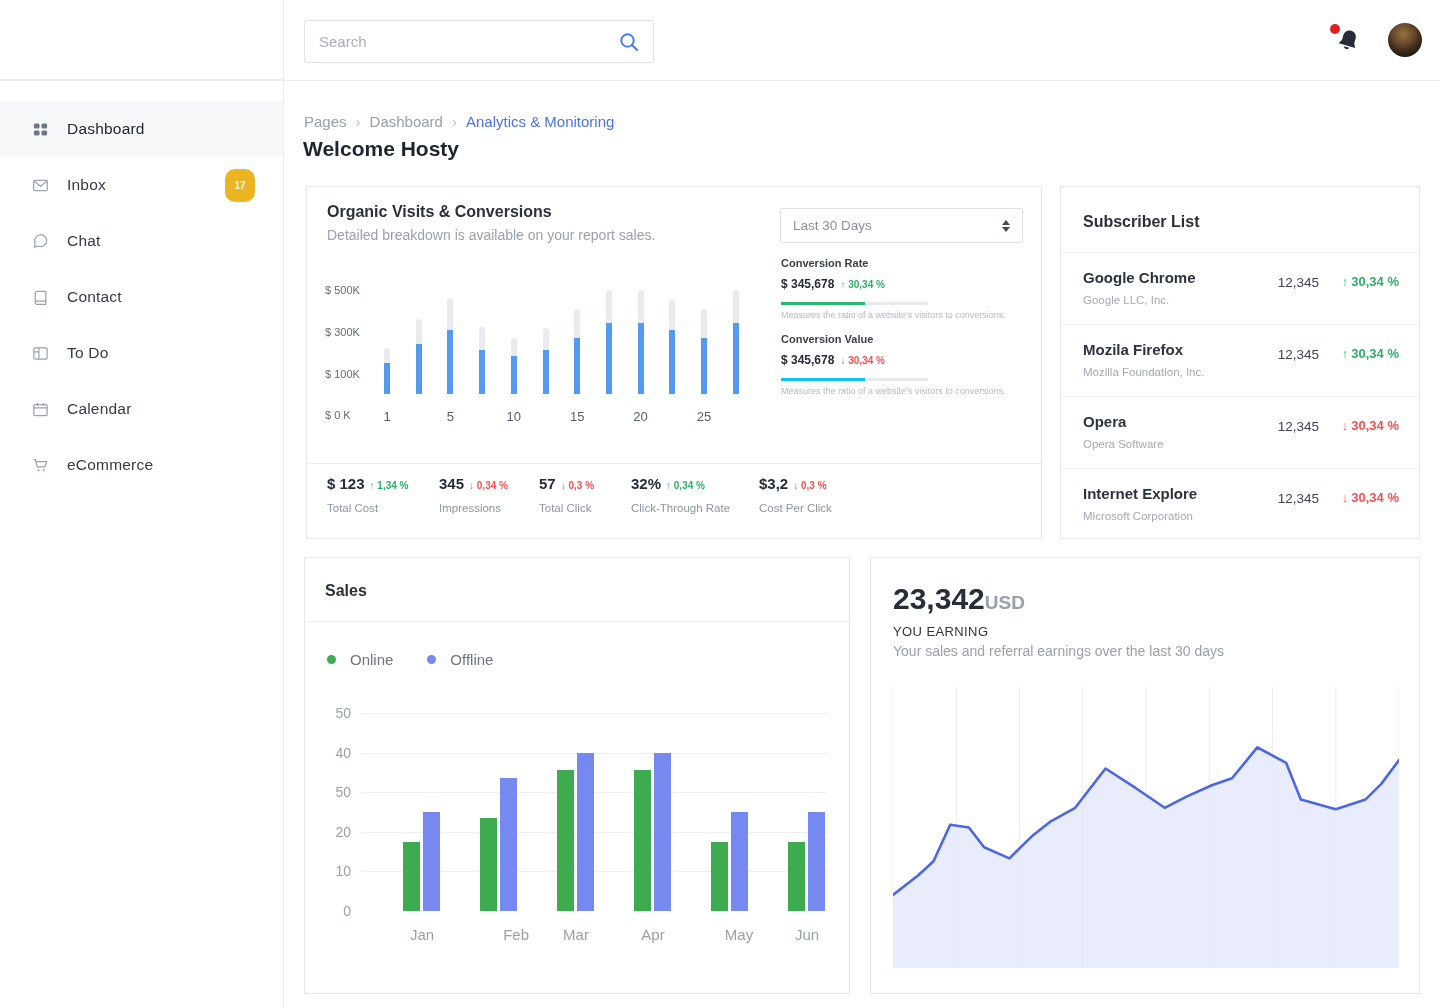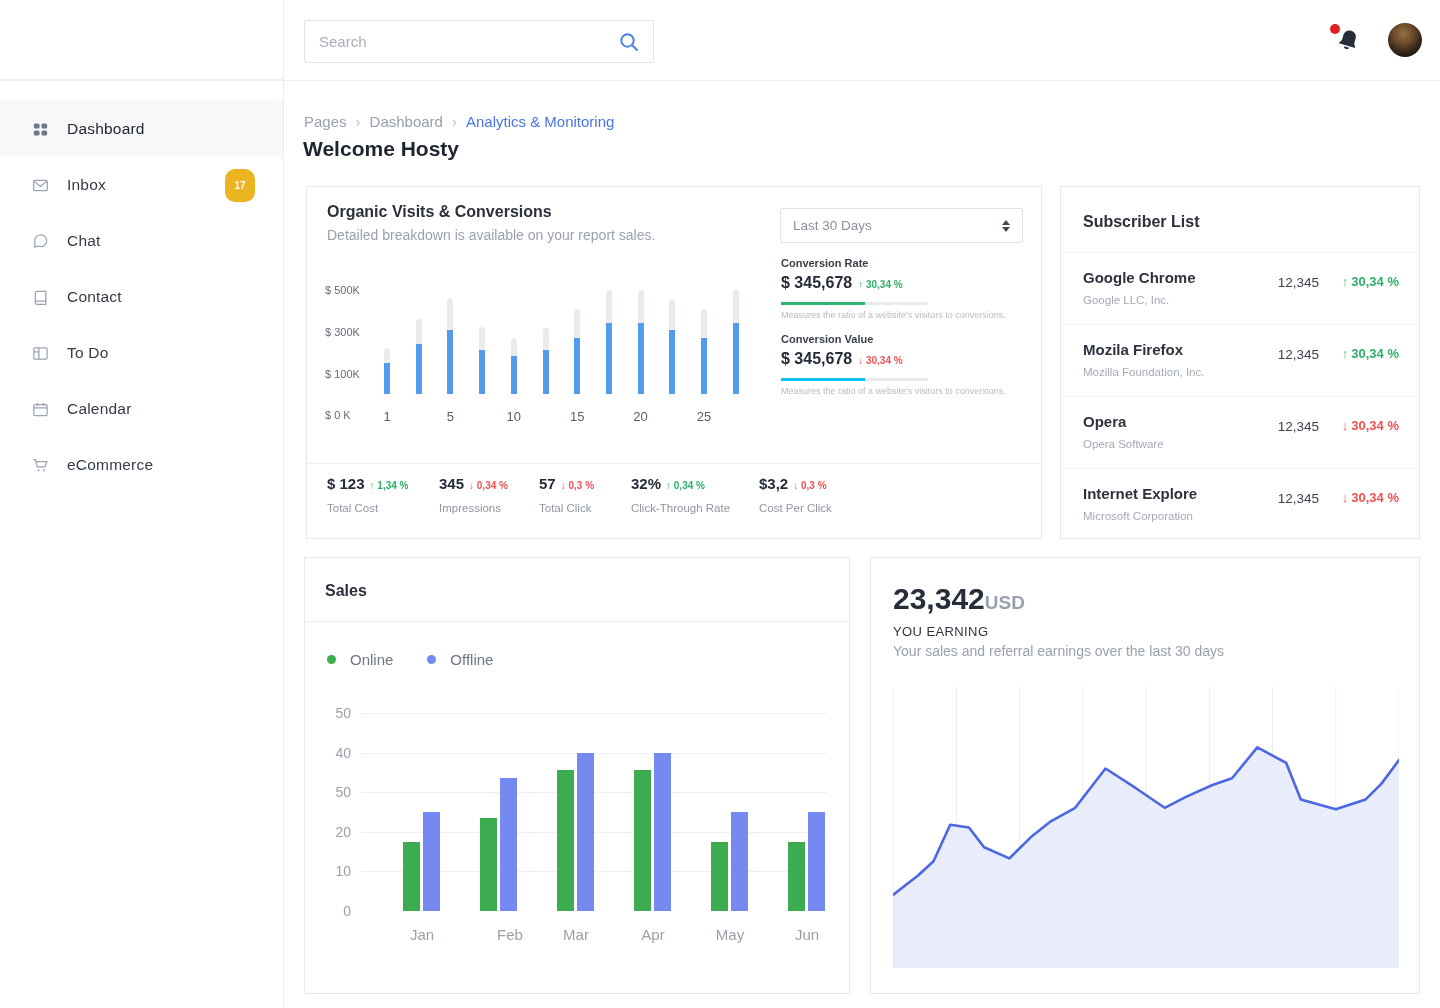--- a/index.html
+++ b/index.html
@@ -60,21 +60,21 @@
   .oc-caret .up { border-bottom:5px solid #444a55; }
   .oc-caret .dn { border-top:5px solid #444a55; }
   .oc-ylabel { position:absolute; left:18px; font-size:11px; color:#666d79; }
   .oc-xlabel { position:absolute; width:30px; text-align:center; top:222px; font-size:13px; color:#565d69; }
   .oc-bar-track { position:absolute; width:6px; border-radius:3px; background:#e9ebee; }
   .oc-bar-fill  { position:absolute; width:6px; background:#549bee; }
   .oc-divider { position:absolute; left:0; top:276px; width:100%; height:1px; background:#eceded; }
   .oc-metrics { position:absolute; left:474px; top:70px; width:243px; }
   .m-block { margin-bottom:13px; }
   .m-label { font-size:11px; font-weight:bold; color:#3a404b; margin-bottom:5px; }
-  .m-value { font-size:16px; font-weight:bold; color:#252b37; }
+  .m-value { font-size:12px; font-weight:bold; color:#252b37; }
   .m-change { font-size:10px; font-weight:bold; margin-left:6px; }
   .m-bar { margin-top:10px; height:3px; width:147px; background:#e8eaed; position:relative; }
   .m-bar-fill { position:absolute; left:0; top:0; bottom:0; }
   .m-caption { margin-top:5px; font-size:9px; color:#b6bbc4; }
   .up-c { color:#2fae68; } .dn-c { color:#ee5253; }
   .oc-stats { position:absolute; left:0; top:288px; width:100%; height:64px; }
   .stat { position:absolute; top:0; }
   .stat-val { font-size:15px; font-weight:bold; color:#262c38; }
   .stat-chg { font-size:10px; font-weight:bold; margin-left:5px; }
   .stat-lbl { margin-top:9px; font-size:11.5px; color:#8f96a1; }
@@ -338,30 +338,30 @@
         <div class="sl-ylabel" style="top: 226.2px;">50</div>
         <div class="sl-grid" style="top: 194.6px;"></div>
         <div class="sl-ylabel" style="top: 186.6px;">40</div>
         <div class="sl-grid" style="top: 155px;"></div>
         <div class="sl-ylabel" style="top: 147px;">50</div>
         <div class="sl-bar" style="left: 98px; top: 283.7px; height: 69.3px; background: rgb(61, 171, 80);"></div>
         <div class="sl-bar" style="left: 118px; top: 254px; height: 99px; background: rgb(118, 137, 240);"></div>
         <div class="sl-xlabel" style="left: 87px;">Jan</div>
         <div class="sl-bar" style="left: 175px; top: 259.94px; height: 93.06px; background: rgb(61, 171, 80);"></div>
         <div class="sl-bar" style="left: 195px; top: 220.34px; height: 132.66px; background: rgb(118, 137, 240);"></div>
-        <div class="sl-xlabel" style="left: 175px;">Feb</div>
+        <div class="sl-xlabel" style="left: 164px; text-align: right;">Feb</div>
         <div class="sl-bar" style="left: 252px; top: 212.42px; height: 140.58px; background: rgb(61, 171, 80);"></div>
         <div class="sl-bar" style="left: 272px; top: 194.6px; height: 158.4px; background: rgb(118, 137, 240);"></div>
         <div class="sl-xlabel" style="left: 241px;">Mar</div>
         <div class="sl-bar" style="left: 329px; top: 212.42px; height: 140.58px; background: rgb(61, 171, 80);"></div>
         <div class="sl-bar" style="left: 349px; top: 194.6px; height: 158.4px; background: rgb(118, 137, 240);"></div>
         <div class="sl-xlabel" style="left: 318px;">Apr</div>
         <div class="sl-bar" style="left: 406px; top: 283.7px; height: 69.3px; background: rgb(61, 171, 80);"></div>
         <div class="sl-bar" style="left: 426px; top: 254px; height: 99px; background: rgb(118, 137, 240);"></div>
-        <div class="sl-xlabel" style="left: 395px; text-align: center;">May</div>
+        <div class="sl-xlabel" style="left: 404px; text-align: center;">May</div>
         <div class="sl-bar" style="left: 483px; top: 283.7px; height: 69.3px; background: rgb(61, 171, 80);"></div>
         <div class="sl-bar" style="left: 503px; top: 254px; height: 99px; background: rgb(118, 137, 240);"></div>
         <div class="sl-xlabel" style="left: 472px;">Jun</div>
       </div>
   </div>
 
   <div class="card" id="card-earning">
     <div class="er-amount">
       <span>23,342</span><span class="er-cur">USD</span>
     </div>

